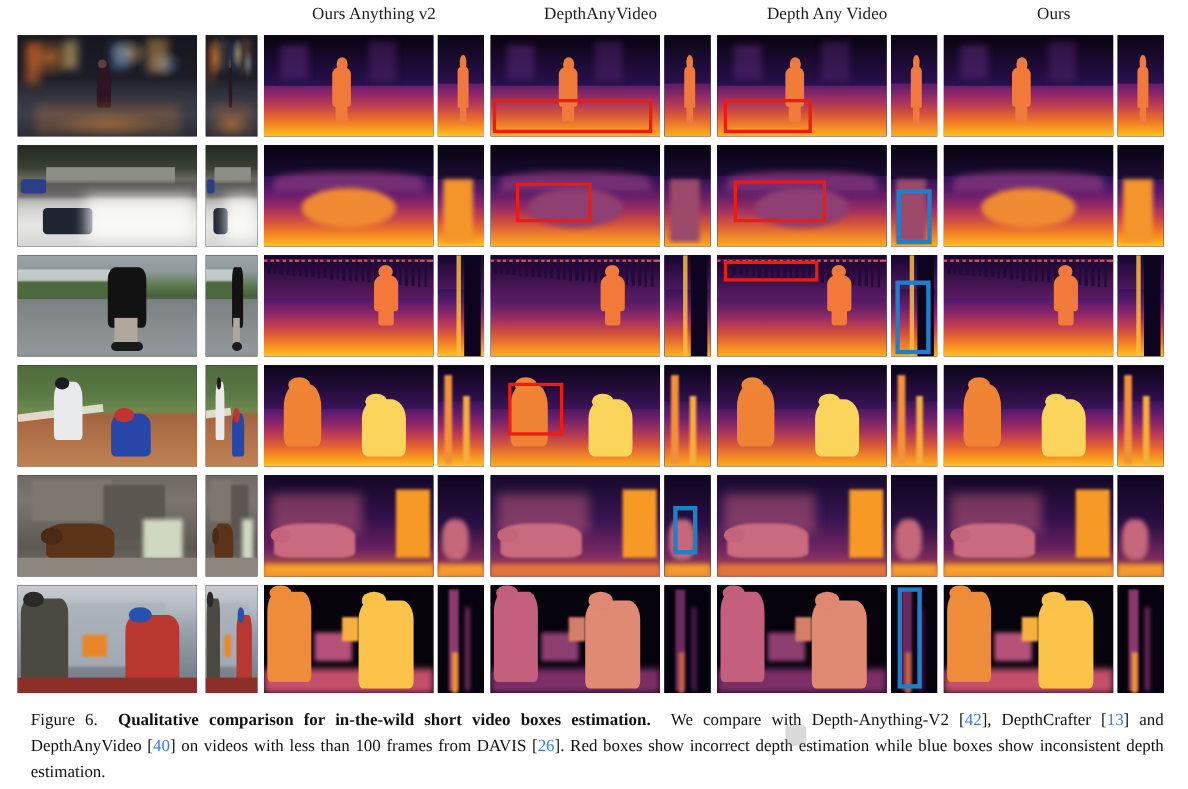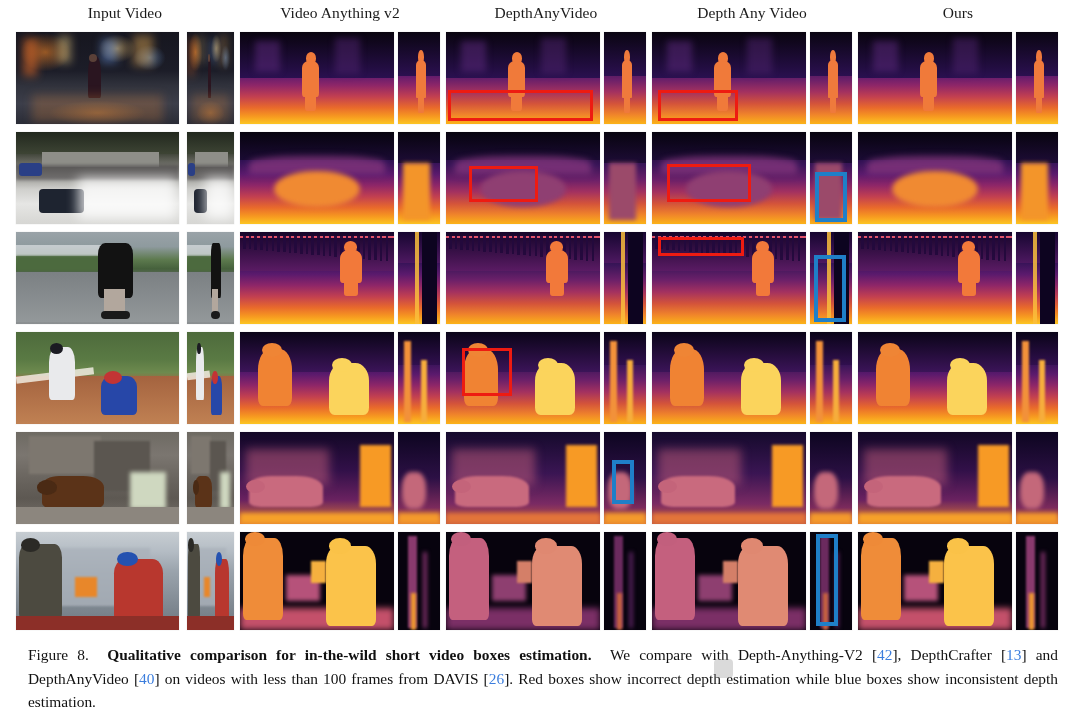--- a/index.html
+++ b/index.html
@@ -148,22 +148,21 @@
       linear-gradient(to bottom,#c7cdd2 0%,#b4bcc4 20%,#9aa3ac 40%,
         #8b949d 60%, #7d868f 78%, #6e7780 100%);
   }
 </style>
 </head>
 <body>
 
 <div id="figure">
 
   <div class="header-row">
-    <div class="col-head" style="left: 16px; width: 218px;">Input Video</div>
-    <div class="col-head" style="left: 240px; width: 200px;">Video Anything v2</div>
+    <div class="col-head" style="left: 240px; width: 200px;">Ours Anything v2</div>
     <div class="col-head" style="left: 446px; width: 200px;">DepthAnyVideo</div>
     <div class="col-head" style="left: 652px; width: 200px;">Depth Any Video</div>
     <div class="col-head" style="left: 858px; width: 200px;">Ours</div>
   </div>
 
   <div class="grid" id="grid">
       <div class="cell" style="left: 16px; top: 5px; width: 218px; height: 92px;">
         <div class="panel wide" style="width: 163px;">
           <div class="photo ph-street"></div>
           <div style="position:absolute;left:4%;top:6%;width:9%;height:42%;background:rgba(255,120,40,.5);filter:blur(4px);"></div>
@@ -797,21 +796,21 @@
       <div class="anno red" style="left: 667px; top: 137px; width: 84px; height: 38px;"></div>
       <div class="anno blue" style="left: 815px; top: 145px; width: 32px; height: 50px;"></div>
       <div class="anno red" style="left: 658px; top: 210px; width: 86px; height: 19px;"></div>
       <div class="anno blue" style="left: 814px; top: 228px; width: 32px; height: 67px;"></div>
       <div class="anno red" style="left: 462px; top: 321px; width: 50px; height: 48px;"></div>
       <div class="anno blue" style="left: 612px; top: 433px; width: 22px; height: 44px;"></div>
       <div class="anno blue" style="left: 816px; top: 507px; width: 22px; height: 92px;"></div>
     </div>
 
   <div class="caption">
-    <span>Figure 8.</span>
+    <span>Figure 6.</span>
     <b>&nbsp;<span>Qualitative comparison for in-the-wild short video boxes estimation.</span></b>
     &nbsp;<span>We compare with Depth-Anything-V2 [</span><span class="cite">42</span><span>], DepthCrafter [</span><span class="cite">13</span><span>] and DepthAnyVideo [</span><span class="cite">40</span><span>] on videos with less than 100 frames from DAVIS [</span><span class="cite">26</span><span>]. Red boxes show incorrect depth estimation while blue boxes show inconsistent depth estimation.</span>
   </div>
 
   <div class="watermark">
     <span class="wm-badge"></span>
   </div>
 
 </div>
 

